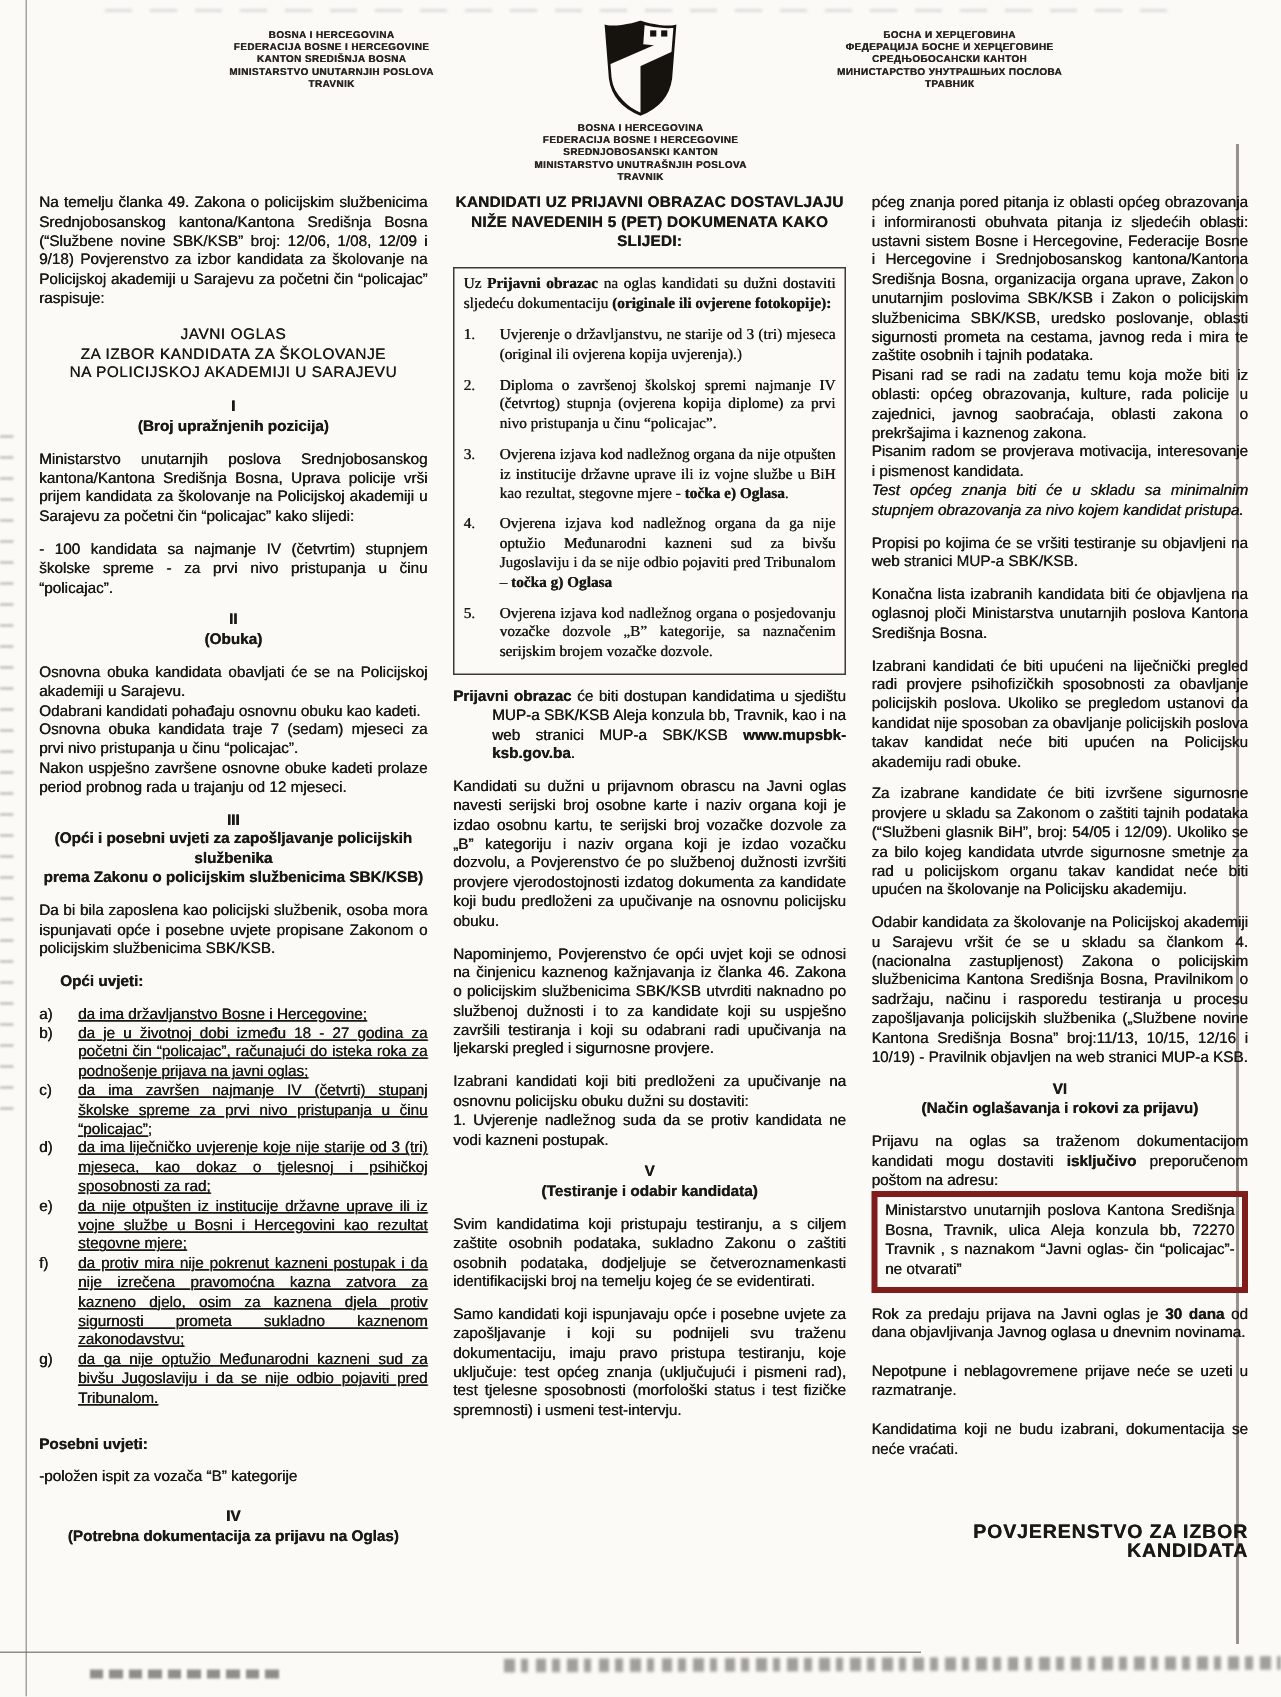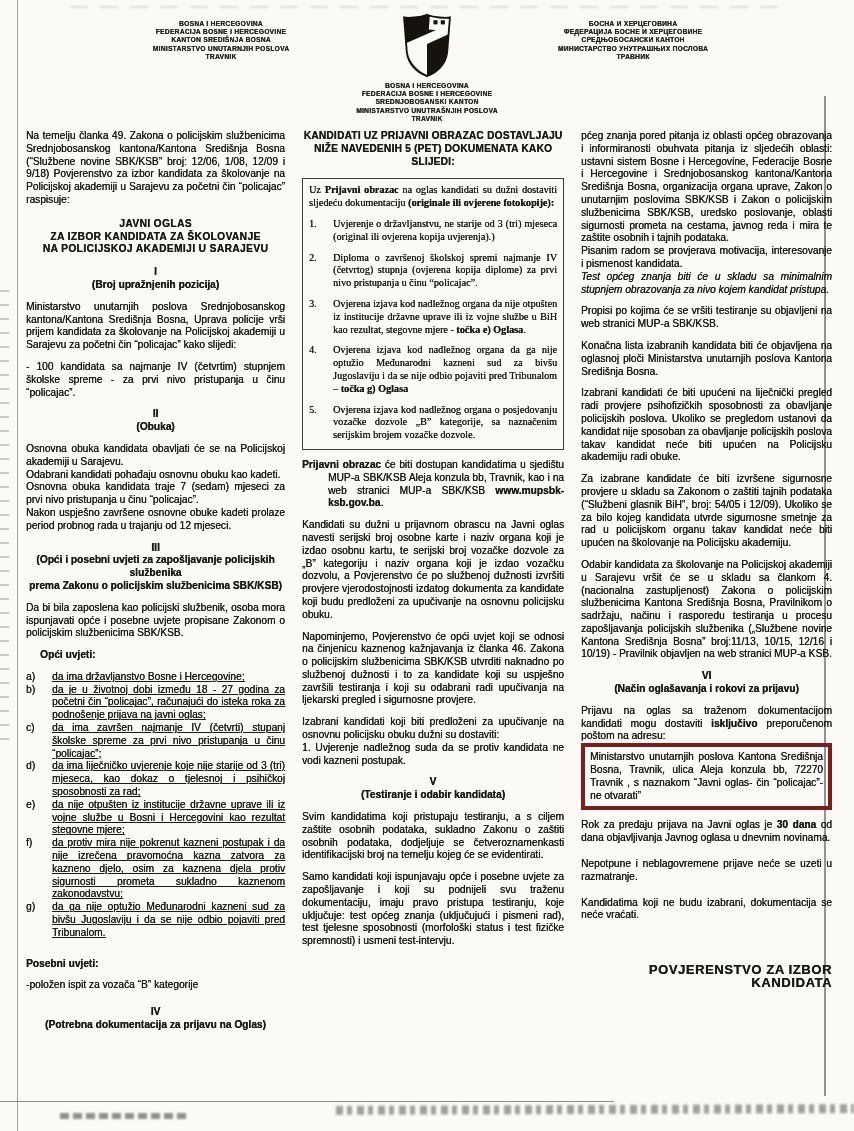--- a/index.html
+++ b/index.html
@@ -40,21 +40,21 @@
   .col{flex:1 1 0;font-size:10.2px;line-height:12.8px;text-align:justify;}
   .col1{max-width:259px;}
   .col2{max-width:266px;}
   .col3{max-width:251px;}
   .para{margin:0 0 9px 0;}
   .tight{margin:0;}
   .b{font-weight:700;}
   .i{font-style:italic;}
   .sechead{text-align:center;font-weight:700;margin:9px 0;}
   .sechead .num{display:block;}
-  .doc-title{text-align:center;font-weight:700;margin:11px 0 10px 0;letter-spacing:.4px;}
+  .doc-title{text-align:center;font-weight:400;margin:11px 0 10px 0;letter-spacing:.4px;}
   .caps-head{font-weight:700;margin:0 0 10px 0;text-align:center;letter-spacing:.2px;}
   .boxed{border:1px solid #3e3a34;padding:5px 6px 7px 6px;margin:0 0 9px 0;font-family:Liberation Serif, serif;}
   .doc-item{display:flex;margin:8px 0 0 0;}
   .doc-item .num{width:24px;flex:0 0 24px;}
   .doc-item .itx{flex:1;text-align:justify;}
   .cond{display:flex;margin:0;}
   .cond .lbl{width:26px;flex:0 0 26px;}
   .cond .ctx{flex:1;text-align:justify;text-decoration:underline;}
   .hang{padding-left:26px;text-indent:-26px;}
   .addr-box{border:4px solid #7f1d1d;padding:4px 5px;margin:0 0 9px 0;}
@@ -224,20 +224,21 @@
         <span class="num">V</span>
         <span>(Testiranje i odabir kandidata)</span>
       </div>
       <p class="para">Svim kandidatima koji pristupaju testiranju, a s ciljem zaštite osobnih podataka, sukladno Zakonu o zaštiti osobnih podataka, dodjeljuje se četveroznamenkasti identifikacijski broj na temelju kojeg će se evidentirati.</p>
       <p class="para">Samo kandidati koji ispunjavaju opće i posebne uvjete za zapošljavanje i koji su podnijeli svu traženu dokumentaciju, imaju pravo pristupa testiranju, koje uključuje: test općeg znanja (uključujući i pismeni rad), test tjelesne sposobnosti (morfološki status i test fizičke spremnosti) i usmeni test-intervju.</p>
     </div>
 
     <div class="col col3">
       <div class="para">
         <div class="tight">pćeg znanja pored pitanja iz oblasti općeg obrazovanja i informiranosti obuhvata pitanja iz sljedećih oblasti: ustavni sistem Bosne i Hercegovine, Federacije Bosne i Hercegovine i Srednjobosanskog kantona/Kantona Središnja Bosna, organizacija organa uprave, Zakon o unutarnjim poslovima SBK/KSB i Zakon o policijskim službenicima SBK/KSB, uredsko poslovanje, oblasti sigurnosti prometa na cestama, javnog reda i mira te zaštite osobnih i tajnih podataka.</div>
+        <div class="tight">Pisani rad se radi na zadatu temu koja može biti iz oblasti: općeg obrazovanja, kulture, rada policije u zajednici, javnog saobraćaja, oblasti zakona o prekršajima i kaznenog zakona.</div>
         <div class="tight">Pisanim radom se provjerava motivacija, interesovanje i pismenost kandidata.</div>
         <div class="tight i">Test općeg znanja biti će u skladu sa minimalnim stupnjem obrazovanja za nivo kojem kandidat pristupa.</div>
       </div>
       <p class="para">Propisi po kojima će se vršiti testiranje su objavljeni na web stranici MUP-a SBK/KSB.</p>
       <p class="para">Konačna lista izabranih kandidata biti će objavljena na oglasnoj ploči Ministarstva unutarnjih poslova Kantona Središnja Bosna.</p>
       <p class="para">Izabrani kandidati će biti upućeni na liječnički pregled radi provjere psihofizičkih sposobnosti za obavljanje policijskih poslova. Ukoliko se pregledom ustanovi da kandidat nije sposoban za obavljanje policijskih poslova takav kandidat neće biti upućen na Policijsku akademiju radi obuke.</p>
       <p class="para">Za izabrane kandidate će biti izvršene sigurnosne provjere u skladu sa Zakonom o zaštiti tajnih podataka (“Službeni glasnik BiH”, broj: 54/05 i 12/09). Ukoliko se za bilo kojeg kandidata utvrde sigurnosne smetnje za rad u policijskom organu takav kandidat neće biti upućen na školovanje na Policijsku akademiju.</p>
       <p class="para">Odabir kandidata za školovanje na Policijskoj akademiji u Sarajevu vršit će se u skladu sa člankom 4. (nacionalna zastupljenost) Zakona o policijskim službenicima Kantona Središnja Bosna, Pravilnikom o sadržaju, načinu i rasporedu testiranja u procesu zapošljavanja policijskih službenika („Službene novine Kantona Središnja Bosna” broj:11/13, 10/15, 12/16 i 10/19) - Pravilnik objavljen na web stranici MUP-a KSB.</p>
       <div class="sechead">
         <span class="num">VI</span>

